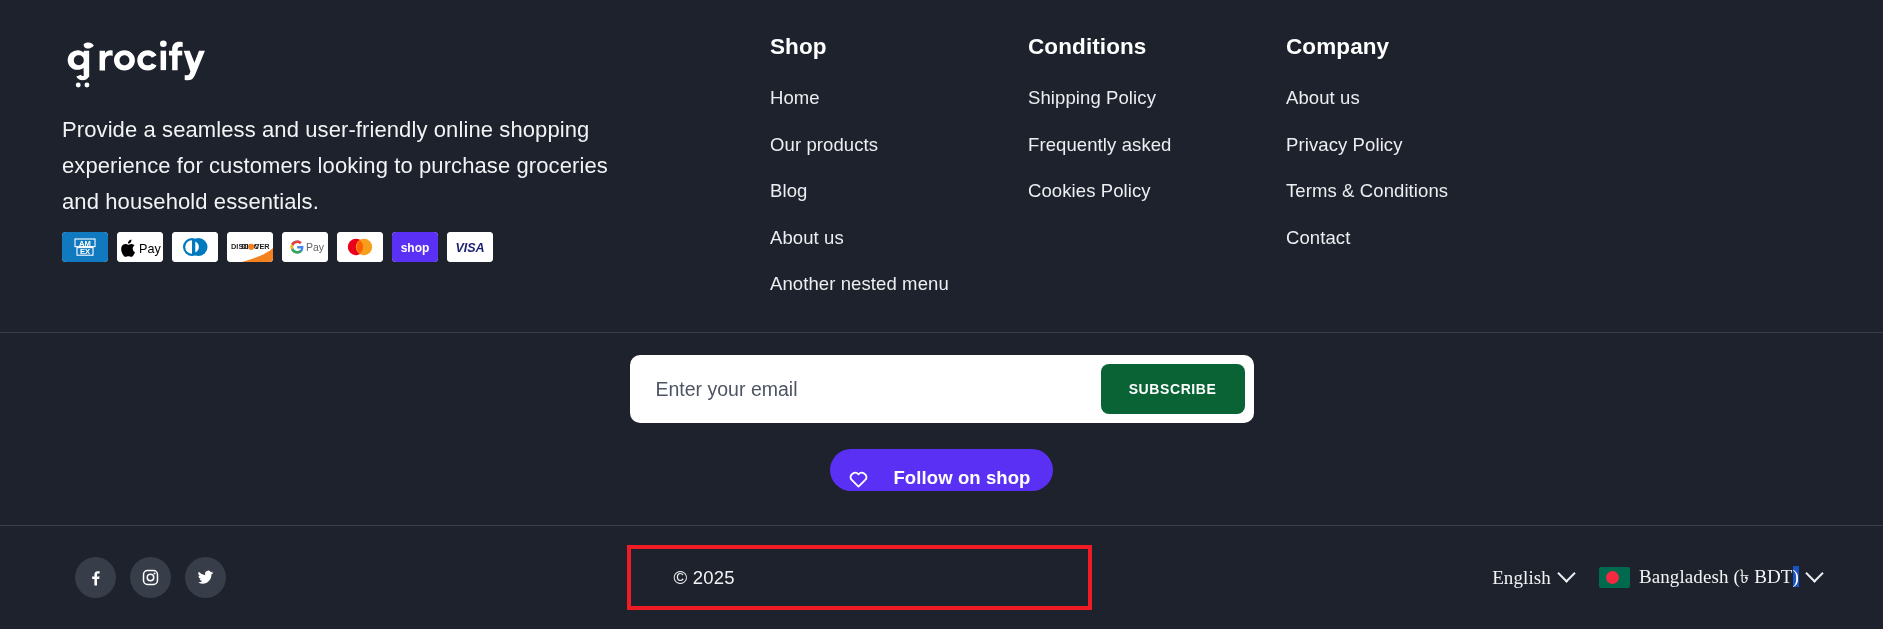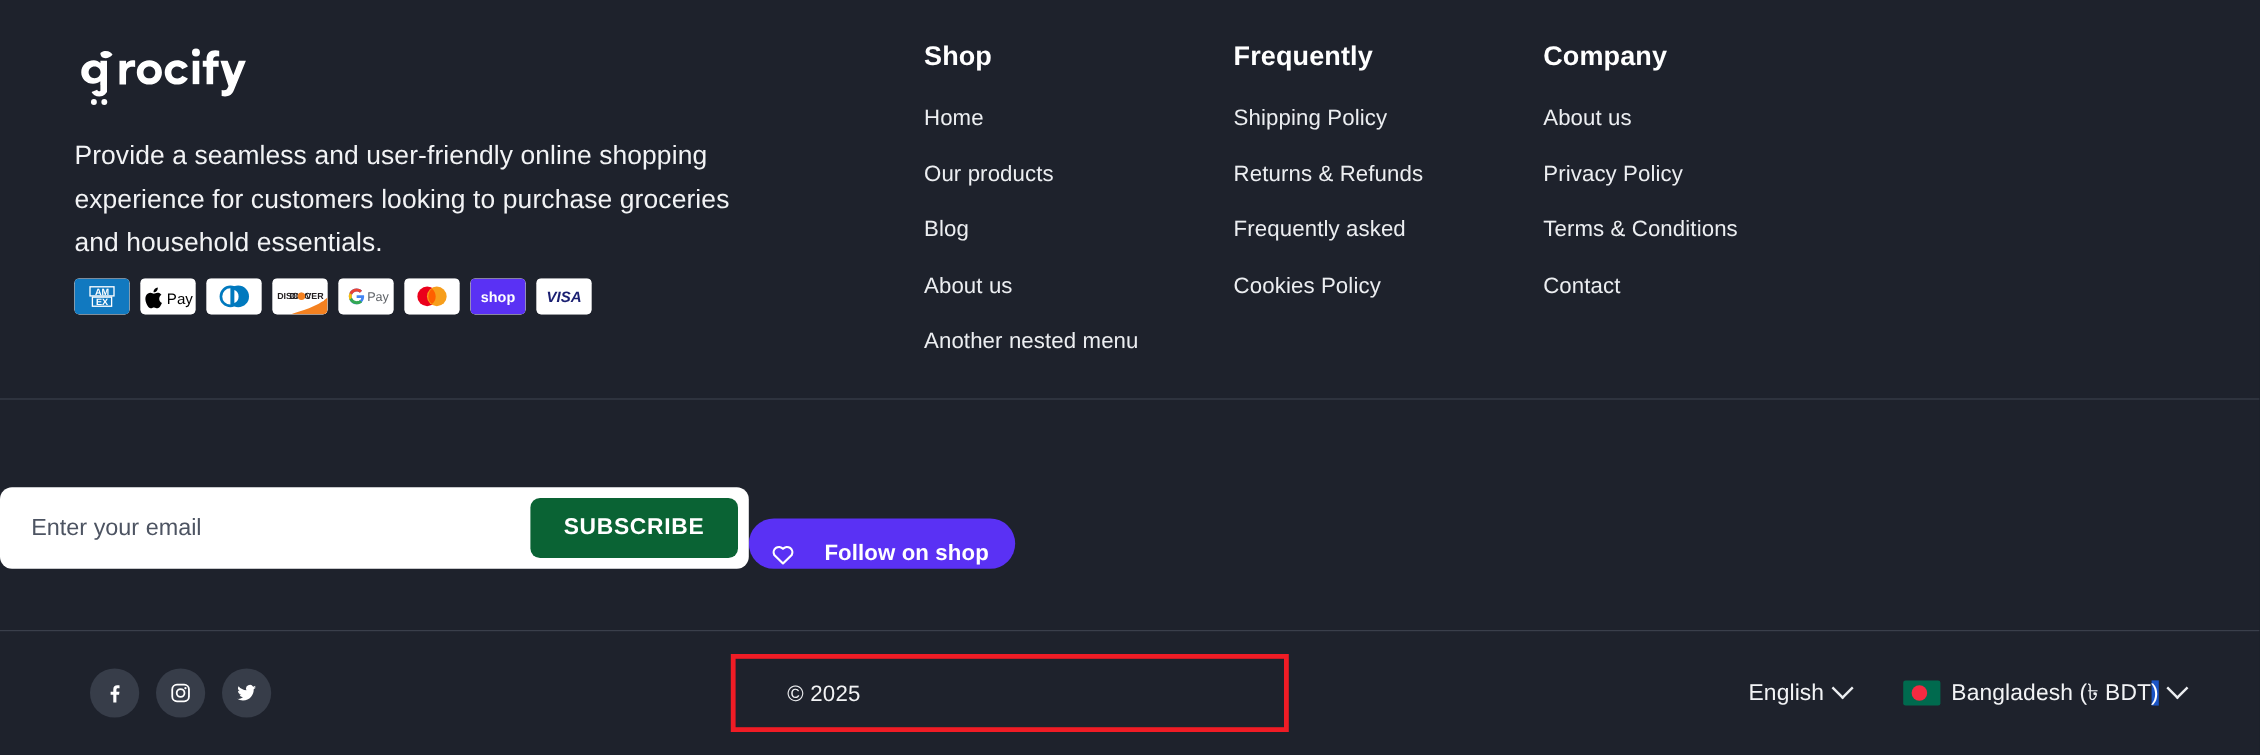--- a/index.html
+++ b/index.html
@@ -94,21 +94,21 @@
   }
   .divider-top { top: 332px; }
   .divider-bottom { top: 525px; }
 
   
   .middle {
     position: absolute;
     left: 0; right: 0;
     top: 333px; height: 192px;
     display: flex;
-    flex-direction: row;
+    flex-direction: column;
     align-items: center;
     justify-content: flex-start;
     padding-top: 22px;
   }
 
   .newsletter {
     width: 624px; height: 68px;
     background: #ffffff;
     border-radius: 10px;
     display: flex;
@@ -130,21 +130,21 @@
   .newsletter-input::placeholder { color: #4d5462; }
   .subscribe-btn {
     flex: 0 0 auto;
     background: #0a6334;
     color: #ffffff;
     border: 0;
     border-radius: 8px;
     height: 50px;
     padding: 0 28px;
     font-family: "Liberation Sans", sans-serif;
-    font-size: 19px;
+    font-size: 14px;
     font-weight: 700;
     letter-spacing: 0.6px;
     cursor: pointer;
   }
 
   .follow-shop {
     margin-top: 26px;
     background: #5a31f4;
     color: #ffffff;
     border: 0;
@@ -198,21 +198,22 @@
   .copyright-text {
     font-size: 18.5px;
     color: #f2f3f5;
     letter-spacing: 0.2px;
   }
 
   .selectors {
     flex: 0 0 auto;
     display: flex;
     align-items: center;
-    gap: 44px;
+    gap: 26px;
+    font-family: Liberation Serif, serif;
   }
   .selector {
     display: inline-flex;
     align-items: center;
     gap: 9px;
     font-size: 19px;
     color: #f2f3f5;
     cursor: pointer;
     letter-spacing: 0.1px;
   }
@@ -373,23 +374,22 @@
       <div class="nav-col">
         <div class="nav-title">Shop</div>
         <a class="nav-link" href="#">Home</a>
         <a class="nav-link" href="#">Our products</a>
         <a class="nav-link" href="#">Blog</a>
         <a class="nav-link" href="#">About us</a>
         <a class="nav-link" href="#">Another nested menu</a>
       </div>
 
       <div class="nav-col">
-        <div class="nav-title">Frequently</div>
+        <div class="nav-title">Conditions</div>
         <a class="nav-link" href="#">Shipping Policy</a>
-        <a class="nav-link" href="#">Returns &amp; Refunds</a>
         <a class="nav-link" href="#">Frequently asked</a>
         <a class="nav-link" href="#">Cookies Policy</a>
       </div>
 
       <div class="nav-col">
         <div class="nav-title">Company</div>
         <a class="nav-link" href="#">About us</a>
         <a class="nav-link" href="#">Privacy Policy</a>
         <a class="nav-link" href="#">Terms &amp; Conditions</a>
         <a class="nav-link" href="#">Contact</a>

